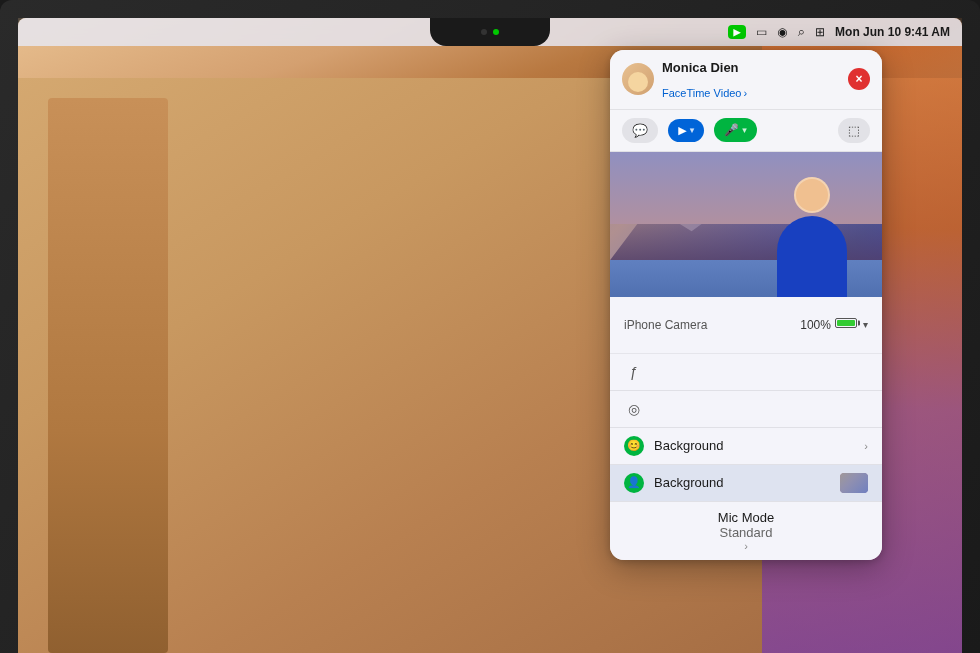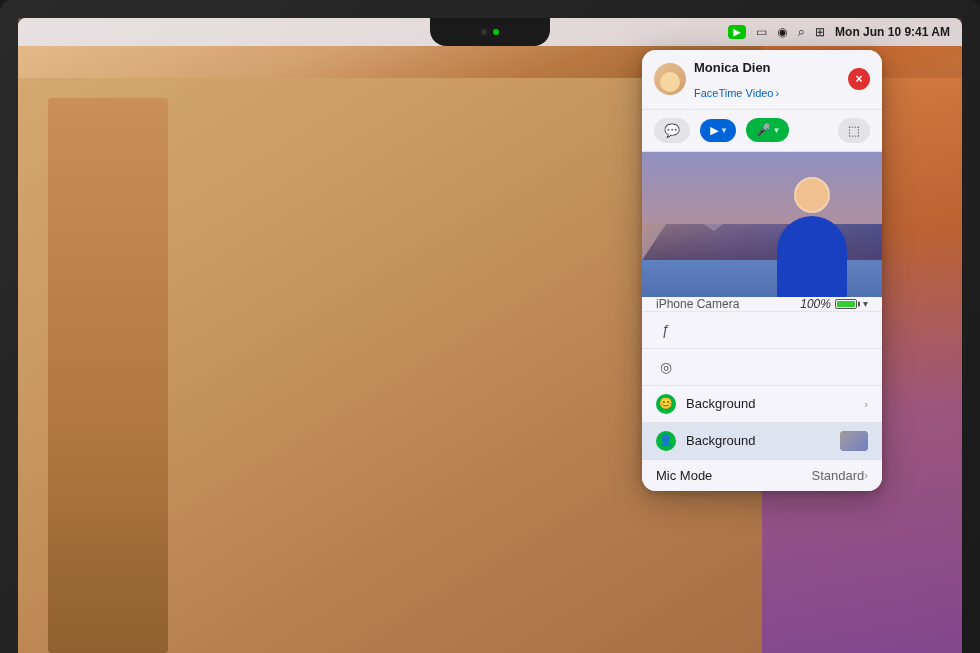--- a/index.html
+++ b/index.html
@@ -91,21 +91,21 @@
       justify-content: center;
       color: white;
       font-size: 9px;
     }
 
     
     .control-popup {
       position: absolute;
       top: 32px;
       right: 80px;
-      width: 240px;
+      width: 272px;
       background: rgba(235, 235, 240, 0.95);
       backdrop-filter: blur(40px);
       -webkit-backdrop-filter: blur(40px);
       border-radius: 14px;
       box-shadow: 0 8px 32px rgba(0,0,0,0.3), 0 2px 8px rgba(0,0,0,0.2);
       overflow: hidden;
       z-index: 200;
     }
 
     
@@ -246,37 +246,36 @@
 
     
     .dropdown-panel {
       background: rgba(245, 245, 250, 0.97);
     }
 
     
     .camera-row {
       display: flex;
       align-items: center;
-      padding: 0 14px;
+      padding: 21px 14px;
       border-bottom: 1px solid rgba(0,0,0,0.06);
     }
     .camera-label {
       font-size: 12px;
       color: #555;
       flex: 1;
     }
     .camera-pct {
       font-size: 12px;
       color: #333;
       font-weight: 500;
       margin-right: 6px;
       display: flex;
-      align-items: center;
+      align-items: flex-start;
       gap: 4px;
-      font-style: italic;
     }
     .battery-bar {
       width: 22px;
       height: 10px;
       border: 1.5px solid #555;
       border-radius: 2px;
       display: inline-flex;
       align-items: center;
       padding: 1px;
       position: relative;
@@ -351,20 +350,21 @@
       margin: 0 0;
     }
 
     
     .mic-row {
       display: flex;
       align-items: center;
       padding: 8px 14px;
       font-size: 13px;
       color: #1a1a1a;
+      flex-direction: column;
     }
     .mic-label { flex: 1; }
     .mic-value {
       color: #666;
       font-size: 13px;
     }
     .mic-chevron { color: #888; font-size: 11px; }
 
     
     .display-bg {

